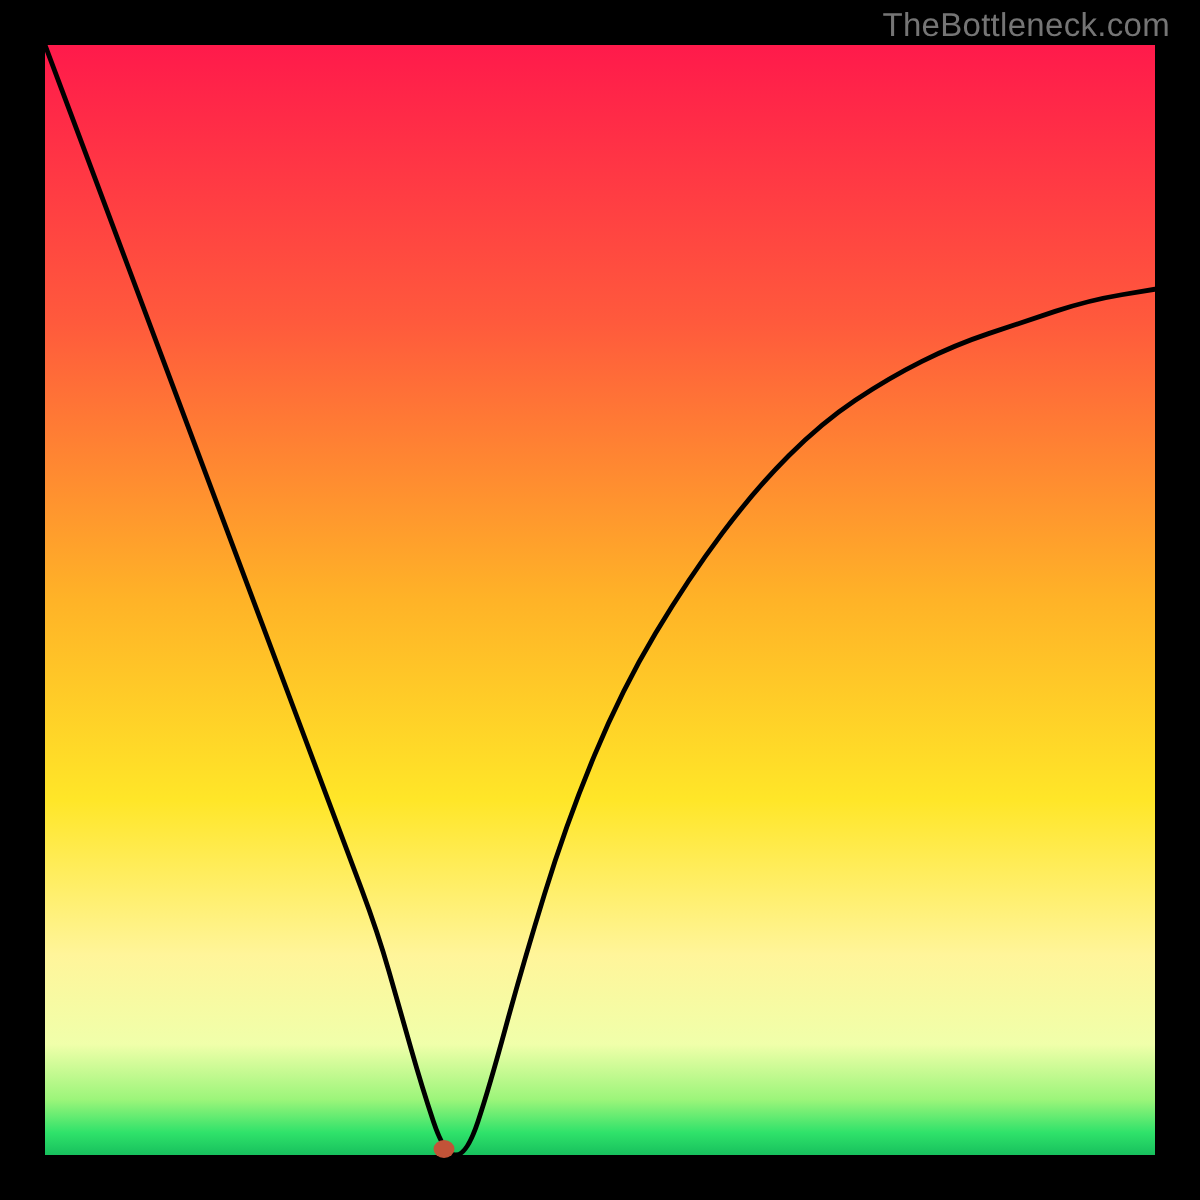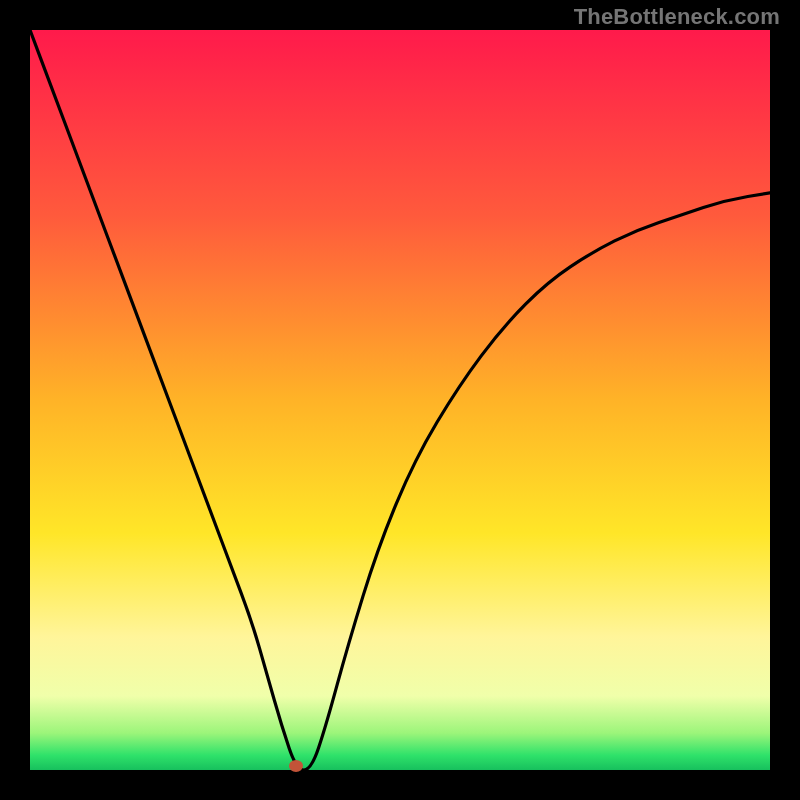--- a/index.html
+++ b/index.html
@@ -53,21 +53,21 @@
     border-radius: 7px / 6px;
     background: #c25338;
     transform: translate(-50%, -50%);
   }
   .watermark {
     position: absolute;
     right: 20px;
     top: 4px;
     color: #757575;
     font-size: 22px;
-    font-weight: 700;
+    font-weight: 400;
     letter-spacing: 0.2px;
   }
 </style>
 </head>
 <body>
 
 <div class="watermark">TheBottleneck.com</div>
 
 <div class="frame">
 

